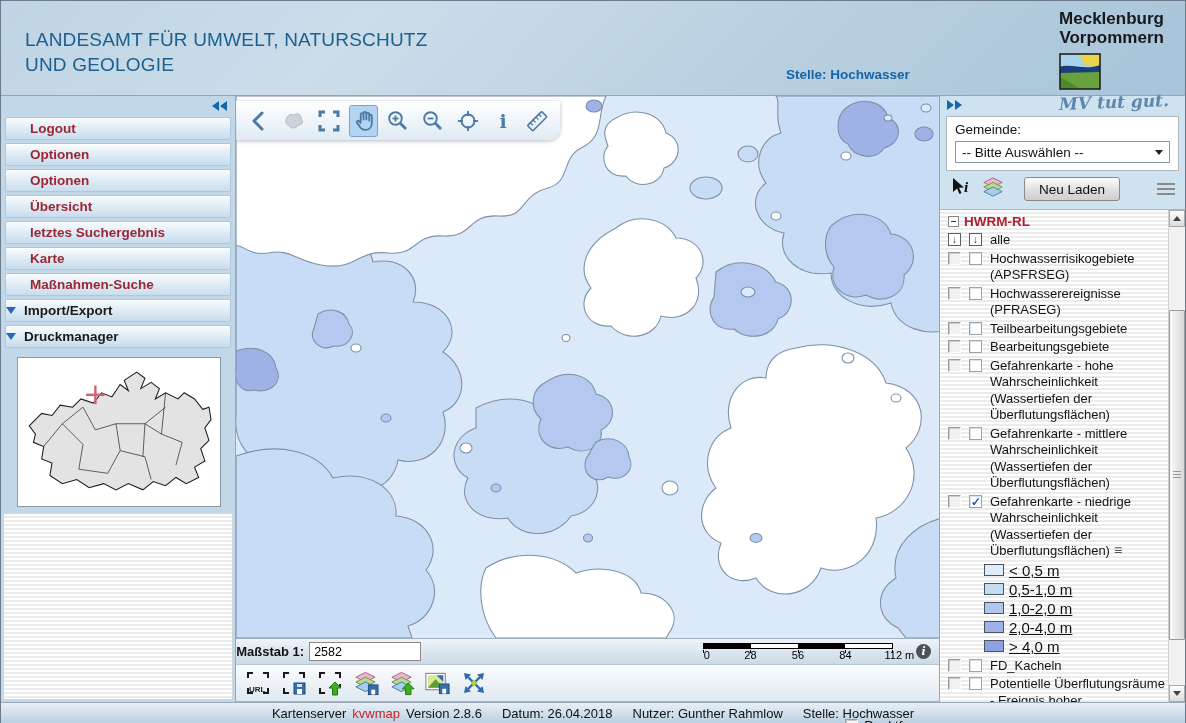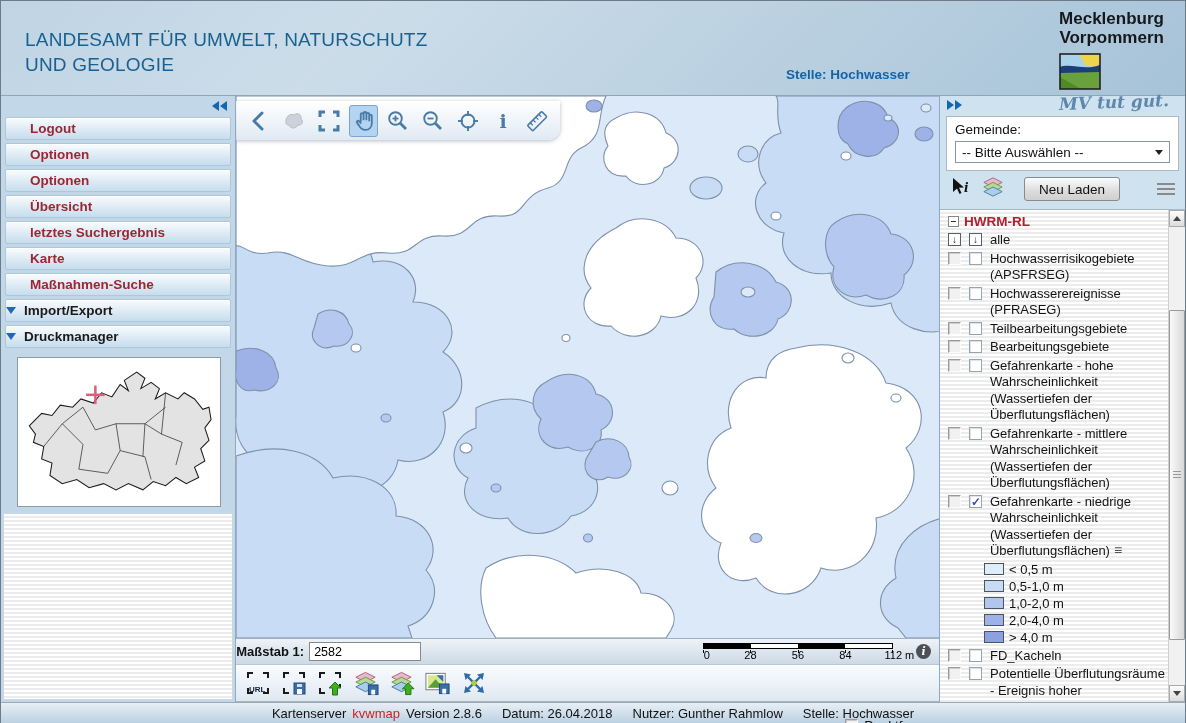--- a/index.html
+++ b/index.html
@@ -85,21 +85,21 @@
   .cbB { width:13px; height:13px; margin-top:1px; background:#fff; border:1px solid #98a4ae; box-shadow:inset 1px 1px 0 #dde3e8; cursor:pointer; position:relative; }
   .cbB.checked::after { content:"\2713"; position:absolute; left:1px; top:-2px; font-size:12px; font-weight:bold; color:#2a4fc0; }
   .dlb { width:13px; height:13px; margin-top:1px; background:#fdfdfd; border:1px solid #55606a; display:flex; align-items:center; justify-content:center; cursor:pointer; }
   .dlb::after { content:"\2193"; font-size:10px; font-weight:bold; color:#223; line-height:1; }
   .tlabel { color:#141414; }
   .grip-ic { display:inline-block; margin-left:4px; color:#555; font-size:14px; line-height:10px; cursor:pointer; }
   .grip-ic::after { content:"\2261"; }
   .legend { padding-left:36px; margin:1px 0 3px 0; }
   .leg-row { display:flex; align-items:center; gap:5px; margin-bottom:2px; }
   .swatch { width:20px; height:12px; border:1px solid #4a5560; }
-  .leg-lbl { font-size:13px; color:#111; }
+  .leg-lbl { font-size:15px; color:#111;text-decoration:underline; }
 
   .vscroll { position:absolute; right:0; top:0; bottom:0; width:17px; background:#f1f1f1; border-left:1px solid #d0d0d0; }
   .sbtn { position:absolute; left:0; right:0; height:17px; background:linear-gradient(180deg,#fdfdfd,#dcdcdc); border:1px solid #aaa; display:flex; align-items:center; justify-content:center; cursor:pointer; }
   .sbtn.up { top:0; } .sbtn.down { bottom:0; }
   .arr-up { width:0; height:0; border-left:4px solid transparent; border-right:4px solid transparent; border-bottom:5px solid #444; }
   .arr-dn { width:0; height:0; border-left:4px solid transparent; border-right:4px solid transparent; border-top:5px solid #444; }
   .sthumb { position:absolute; left:0; right:0; top:100px; height:330px; background:linear-gradient(90deg,#fafafa,#d8d8d8); border:1px solid #9a9a9a; border-radius:1px; display:flex; align-items:center; justify-content:center; cursor:pointer; }
   .sthumb .g { width:8px; }
   .sthumb .g i { display:block; height:1px; background:#999; margin-bottom:2px; }
 

